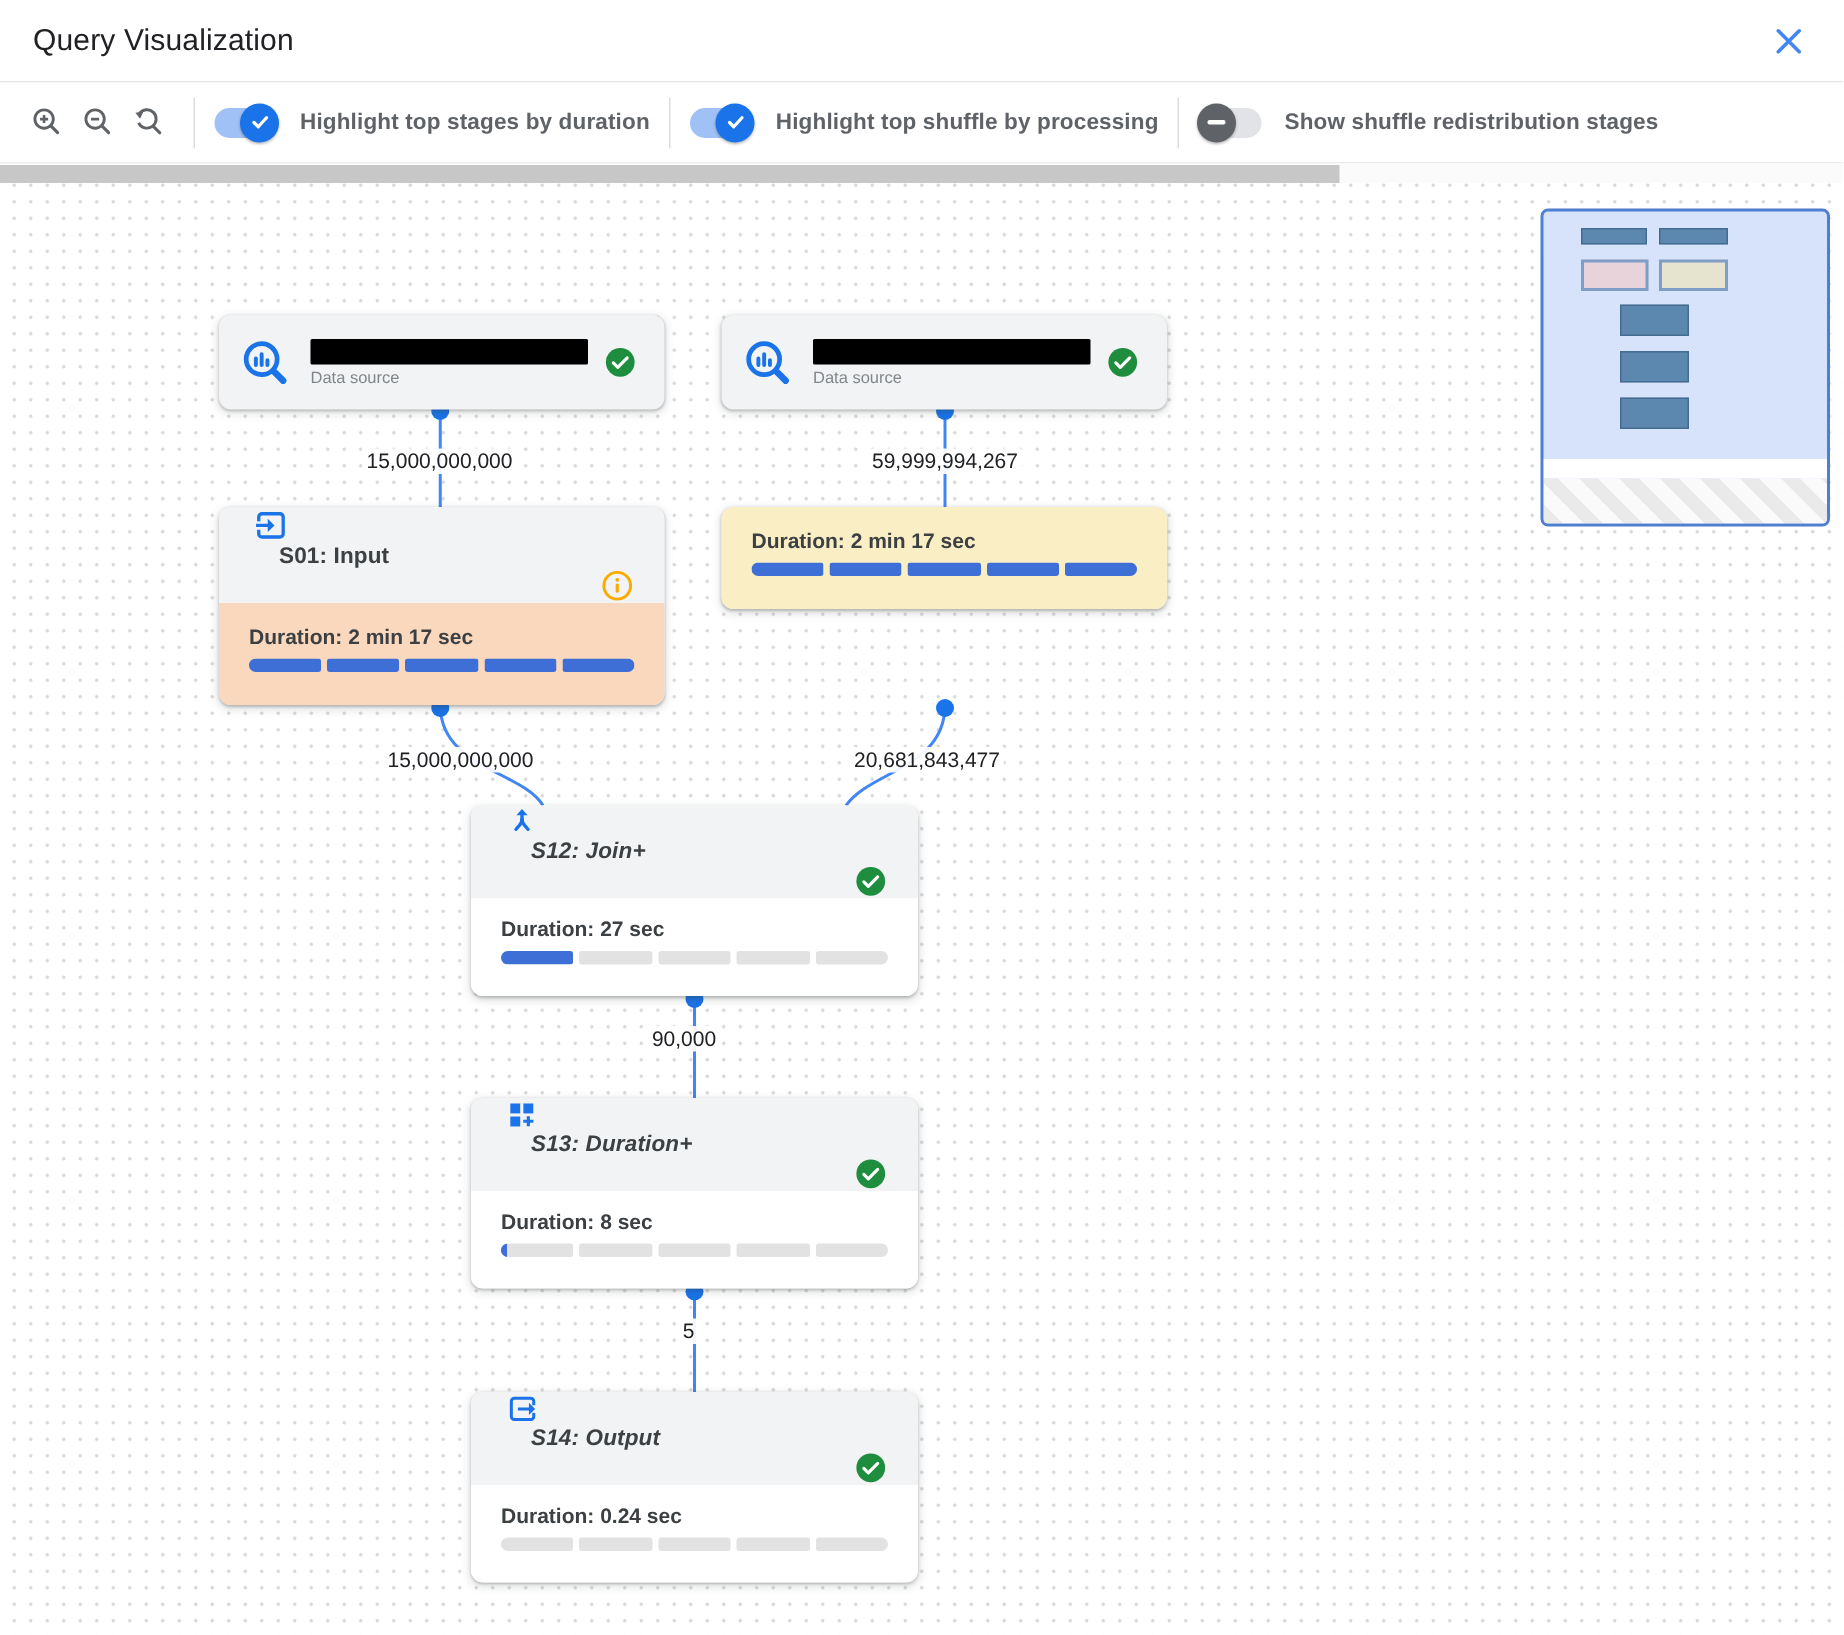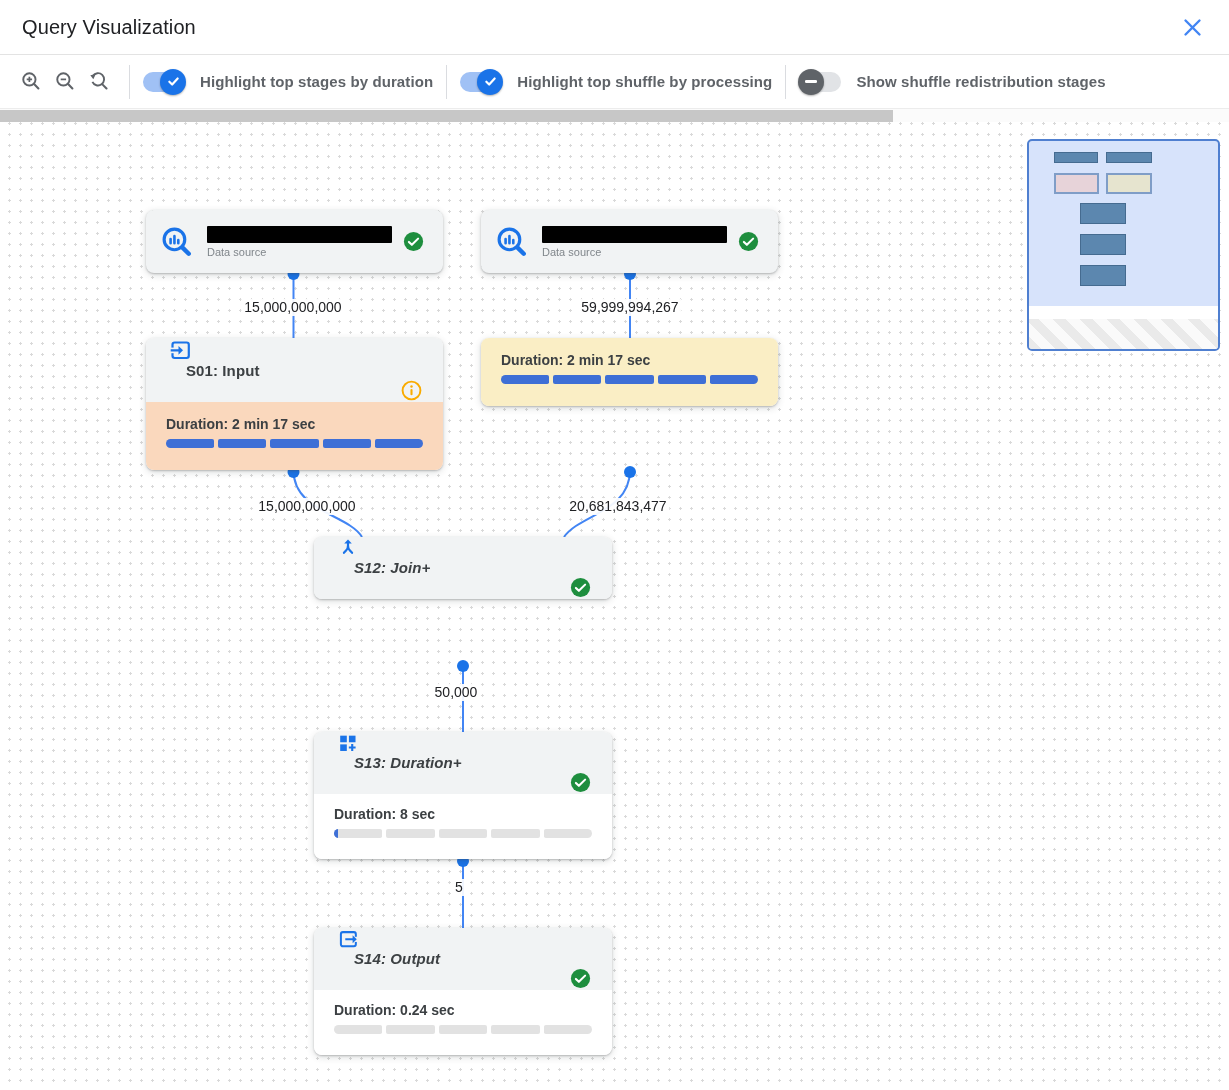--- a/index.html
+++ b/index.html
@@ -183,21 +183,21 @@
         <circle cx="630" cy="350" r="6"></circle>
         <circle cx="463" cy="544" r="6"></circle>
         <circle cx="463" cy="739" r="6"></circle>
       </g>
     </svg>
 
     <div class="edge-label" style="left:293px;top:177px">15,000,000,000</div>
     <div class="edge-label" style="left:630px;top:177px">59,999,994,267</div>
     <div class="edge-label" style="left:307px;top:376px">15,000,000,000</div>
     <div class="edge-label" style="left:618px;top:376px">20,681,843,477</div>
-    <div class="edge-label" style="left:456px;top:562px">50,000</div>
+    <div class="edge-label" style="left:456px;top:562px">90,000</div>
     <div class="edge-label" style="left:459px;top:757px">5</div>
 
     <div class="node ds" style="left:146px;top:88px">
       <svg width="33" height="33" viewBox="0 0 24 24" fill="none" stroke="#1a73e8">
         <circle cx="10.5" cy="10.5" r="7.5" stroke-width="2.3"></circle>
         <path d="M7.7,10.2 v3.1 M10.5,8.1 v5.2 M13.3,11 v2.3" stroke-width="1.9" stroke-linecap="round"></path>
         <path d="M16.6,16.6 L20.9,20.9" stroke-width="3.2" stroke-linecap="round"></path>
       </svg>
       <div class="ds-text">
         <div class="redacted"></div>
@@ -300,20 +300,40 @@
           <path d="M12,10 C12,12.8 13.4,14 14.7,15.4 L16.4,17.3" stroke="#1a73e8" stroke-width="2.4" stroke-linecap="round" fill="none"></path>
         </svg>
         <span class="ntitle">S12: Join+</span>
         <span class="status">
           <svg width="23" height="23" viewBox="0 0 24 24">
               <circle cx="12" cy="12" r="10" fill="#1e8e3e"></circle>
               <path d="M7.2,12.4 l3.1,3.1 L16.8,9" stroke="#fff" stroke-width="2.2" fill="none" stroke-linecap="round" stroke-linejoin="round"></path>
             </svg>
         </span>
       </div>
+      <div class="node-body">
+        <div class="dur">Duration: 27 sec</div>
+        <div class="bar">
+          <span class="seg">
+              <i style="width: 100%;"></i>
+            </span>
+            <span class="seg">
+              <i style="width: 0%;"></i>
+            </span>
+            <span class="seg">
+              <i style="width: 0%;"></i>
+            </span>
+            <span class="seg">
+              <i style="width: 0%;"></i>
+            </span>
+            <span class="seg">
+              <i style="width: 0%;"></i>
+            </span>
+        </div>
+      </div>
     </div>
 
     <div class="node stage mid" style="left:314px;top:610px">
       <div class="node-header">
         <svg width="28" height="28" viewBox="0 0 24 24">
           <rect x="3.5" y="4" width="7.2" height="7.2" fill="#1a73e8"></rect>
           <rect x="13" y="4" width="7.2" height="7.2" fill="#1a73e8"></rect>
           <rect x="3.5" y="13.5" width="7.2" height="7.2" fill="#1a73e8"></rect>
           <path d="M16.6,13.2 v7.4 M12.9,16.9 h7.4" stroke="#1a73e8" stroke-width="2.3" fill="none"></path>
         </svg>

